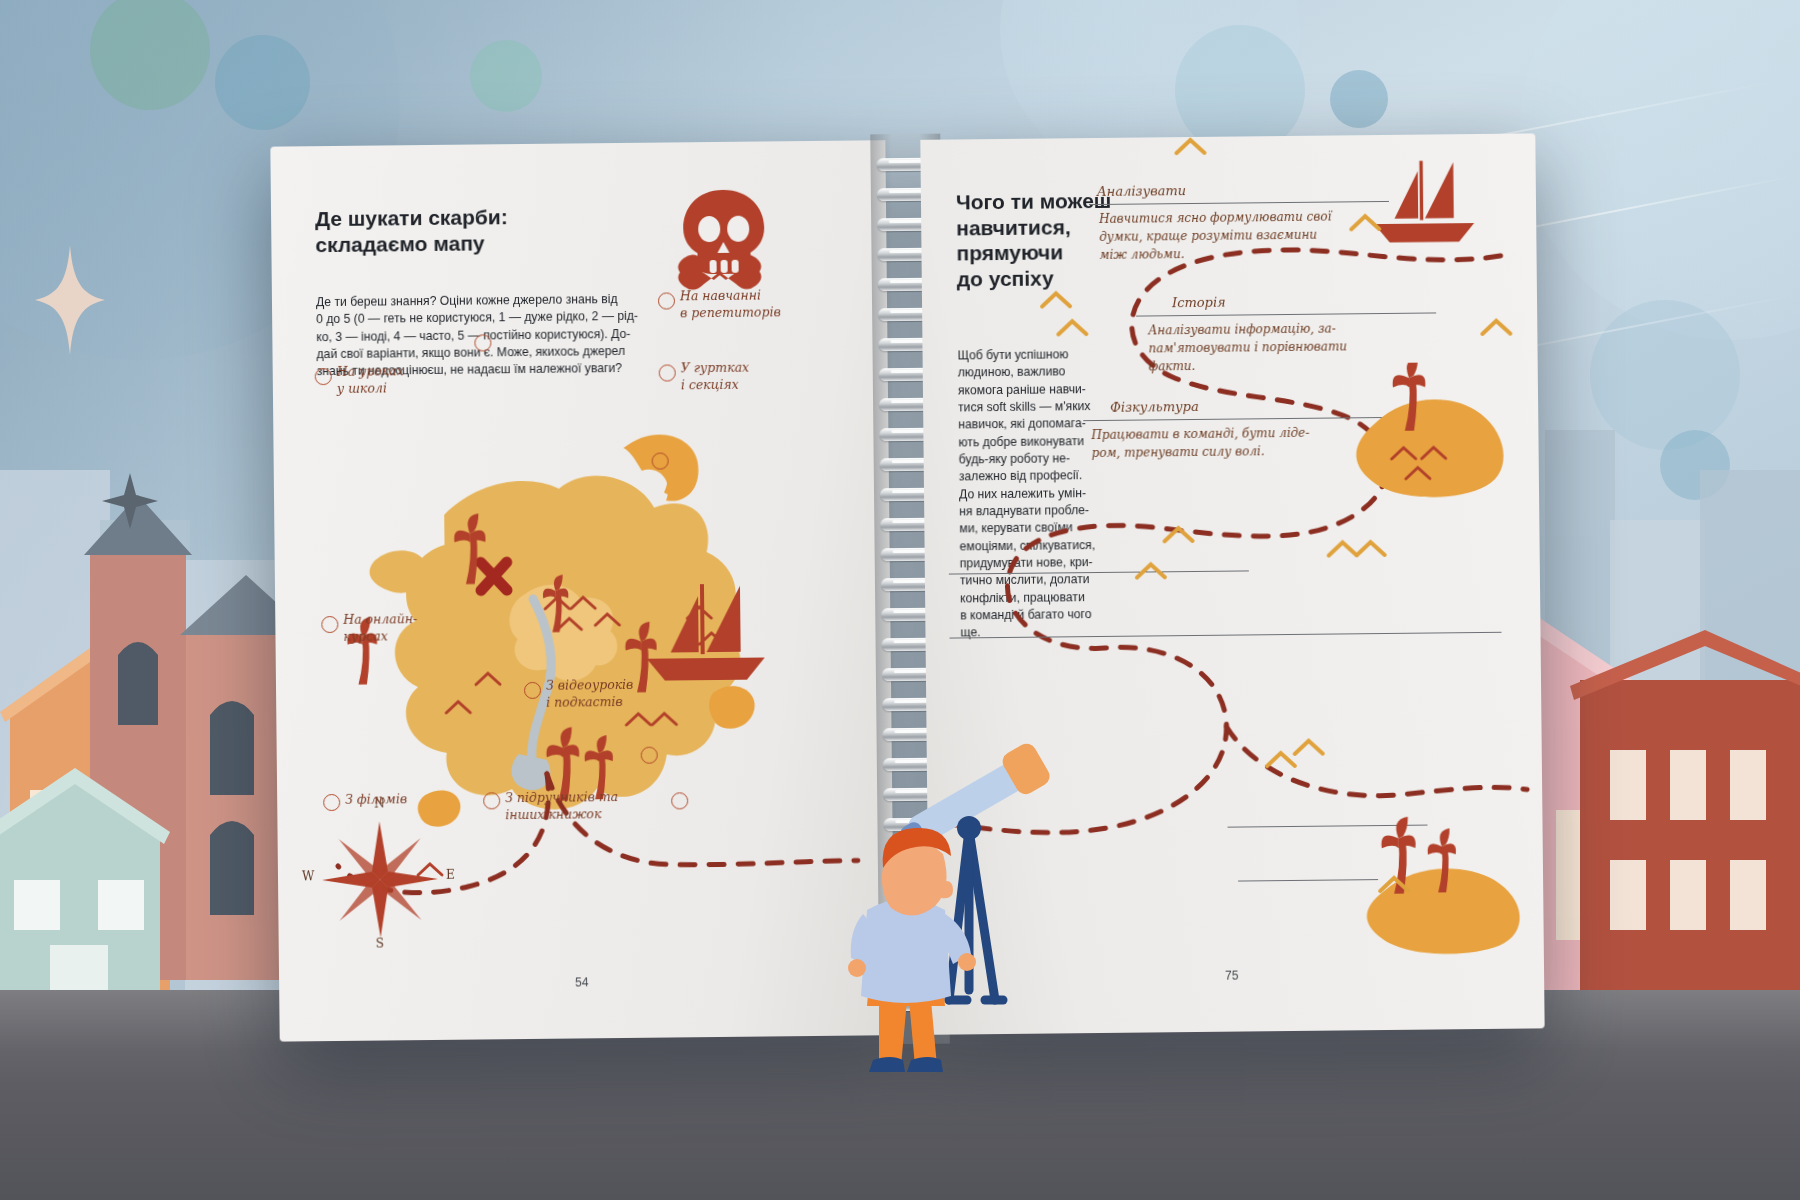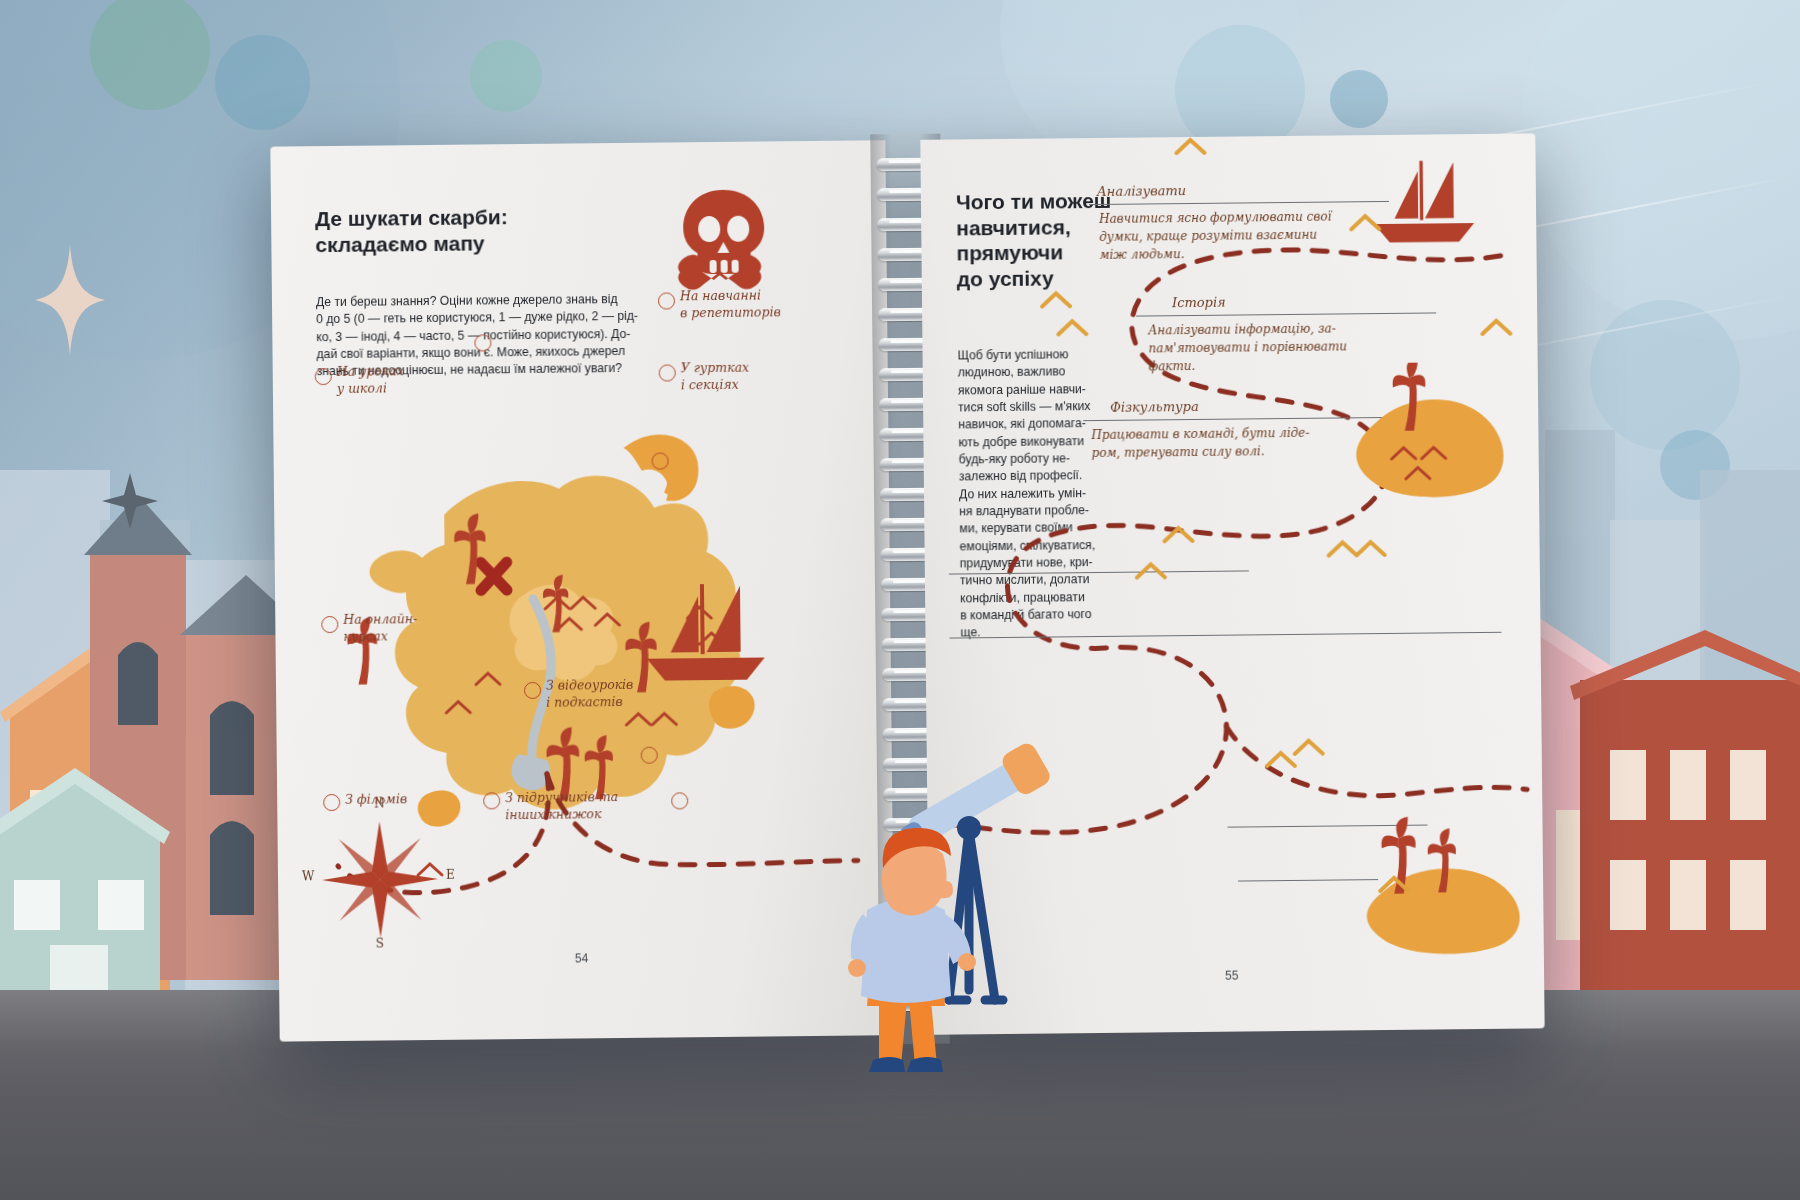--- a/index.html
+++ b/index.html
@@ -341,21 +341,21 @@
 
       <div class="circ" style="left:46px;top:648px;"></div>
       <div class="hw" style="left:68px;top:646px;width:120px;">З фільмів</div>
 
       <div class="circ" style="left:206px;top:648px;"></div>
       <div class="hw" style="left:228px;top:646px;width:160px;">З підручників та
 інших книжок</div>
 
       <div class="circ" style="left:394px;top:650px;"></div>
 
-      <div class="pageno" style="left:296px;top:808px;text-align:center;">54</div>
+      <div class="pageno" style="left:296px;top:832px;text-align:center;">54</div>
     </div>
 
     <div class="spine"></div>
     <div>
       <div class="coil" style="top:18px"></div>
         <div class="coil" style="top:48px"></div>
       <div class="coil" style="top:78px"></div>
         <div class="coil" style="top:108px"></div>
       <div class="coil" style="top:138px"></div>
         <div class="coil" style="top:168px"></div>
@@ -492,21 +492,21 @@
           <path d="M212 440 l14 -13 l14 13"></path>
           <path d="M404 420 l14 -13 l14 13"></path>
           <path d="M432 420 l14 -13 l14 13"></path>
           <path d="M340 630 l14 -13 l14 13"></path>
           <path d="M368 618 l14 -13 l14 13"></path>
           <path d="M452 756 l14 -13 l14 13"></path>
           <path d="M560 200 l14 -13 l14 13"></path>
         </g>
       </svg>
 
-      <div class="pageno" style="left:296px;top:832px;">55</div>
+      <div class="pageno" style="left:296px;top:832px;">75</div>
     </div>
   </div>
 
   <svg class="person" width="320" height="380" viewBox="0 0 320 380">
 
     <g stroke="#24477f" stroke-width="9" stroke-linecap="round" fill="none">
       <path d="M124 130 L104 300"></path>
       <path d="M124 130 L150 300"></path>
       <path d="M124 134 L124 290"></path>
       <path d="M104 300 L122 300"></path>

